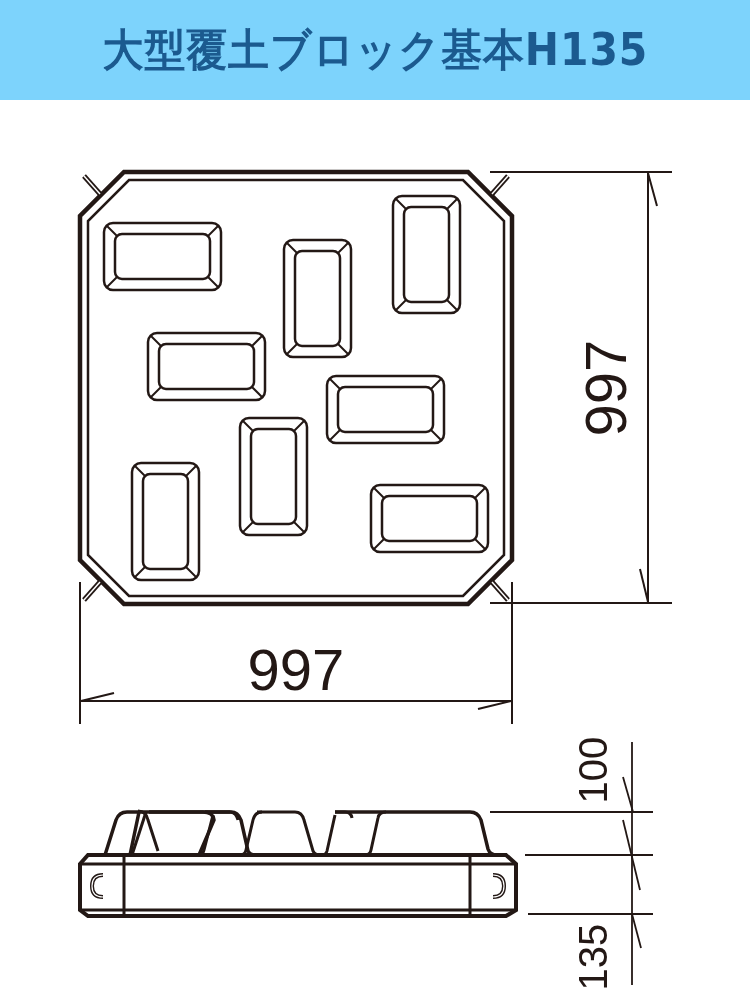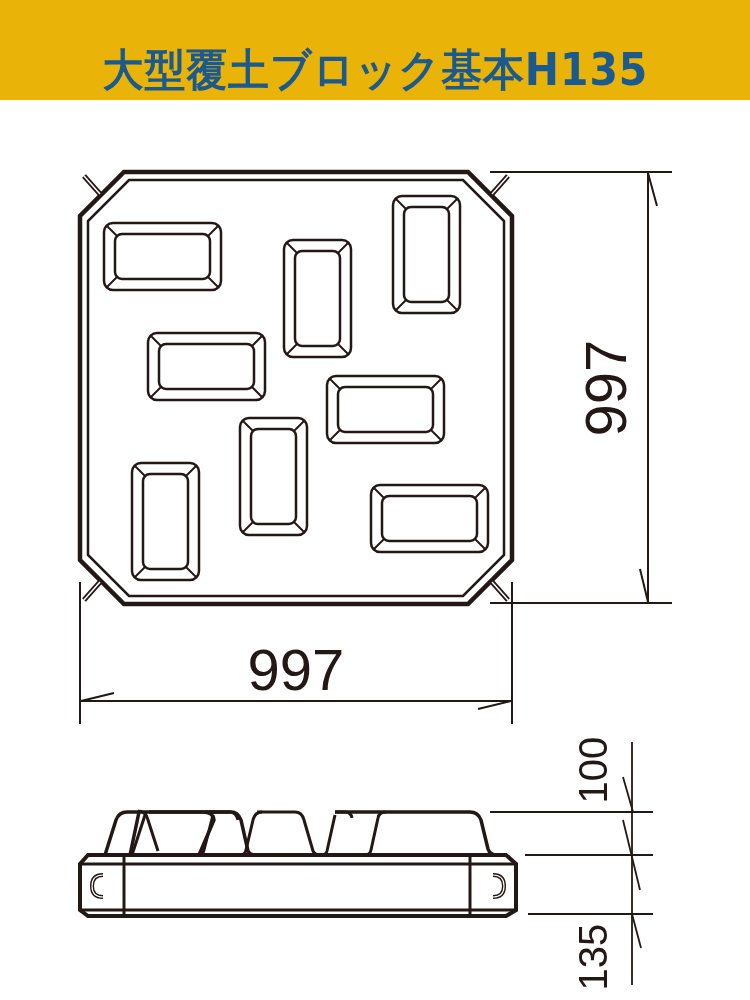--- a/index.html
+++ b/index.html
@@ -1,17 +1,17 @@
 <!DOCTYPE html>
 <html><head>
 <meta charset="utf-8">
 <style>
   html,body{margin:0;padding:0;background:#ffffff;}
   body{width:750px;height:1000px;position:relative;overflow:hidden;font-family:"Liberation Sans",sans-serif;}
-  .header{position:absolute;left:0;top:0;width:750px;height:100px;background:#eab308;display:flex;align-items:flex-end;justify-content:center;}
+  .header{position:absolute;left:0;top:0;width:750px;height:100px;background:#7dd3fc;display:flex;align-items:center;justify-content:center;}
   .title{font-family:"DejaVu Sans",sans-serif;font-weight:bold;font-size:44px;color:#1b5a8f;letter-spacing:1px;transform:scaleX(0.93);}
   svg{position:absolute;left:0;top:0;}
   .dimtext{font-family:"Liberation Sans",sans-serif;font-size:58px;fill:#231815;}
   .dimtext-sm{font-family:"Liberation Sans",sans-serif;font-size:40px;fill:#231815;}
 </style>
 </head>
 <body>
 
 <div class="header">
   <div class="title">大型覆土ブロック基本H135</div>

